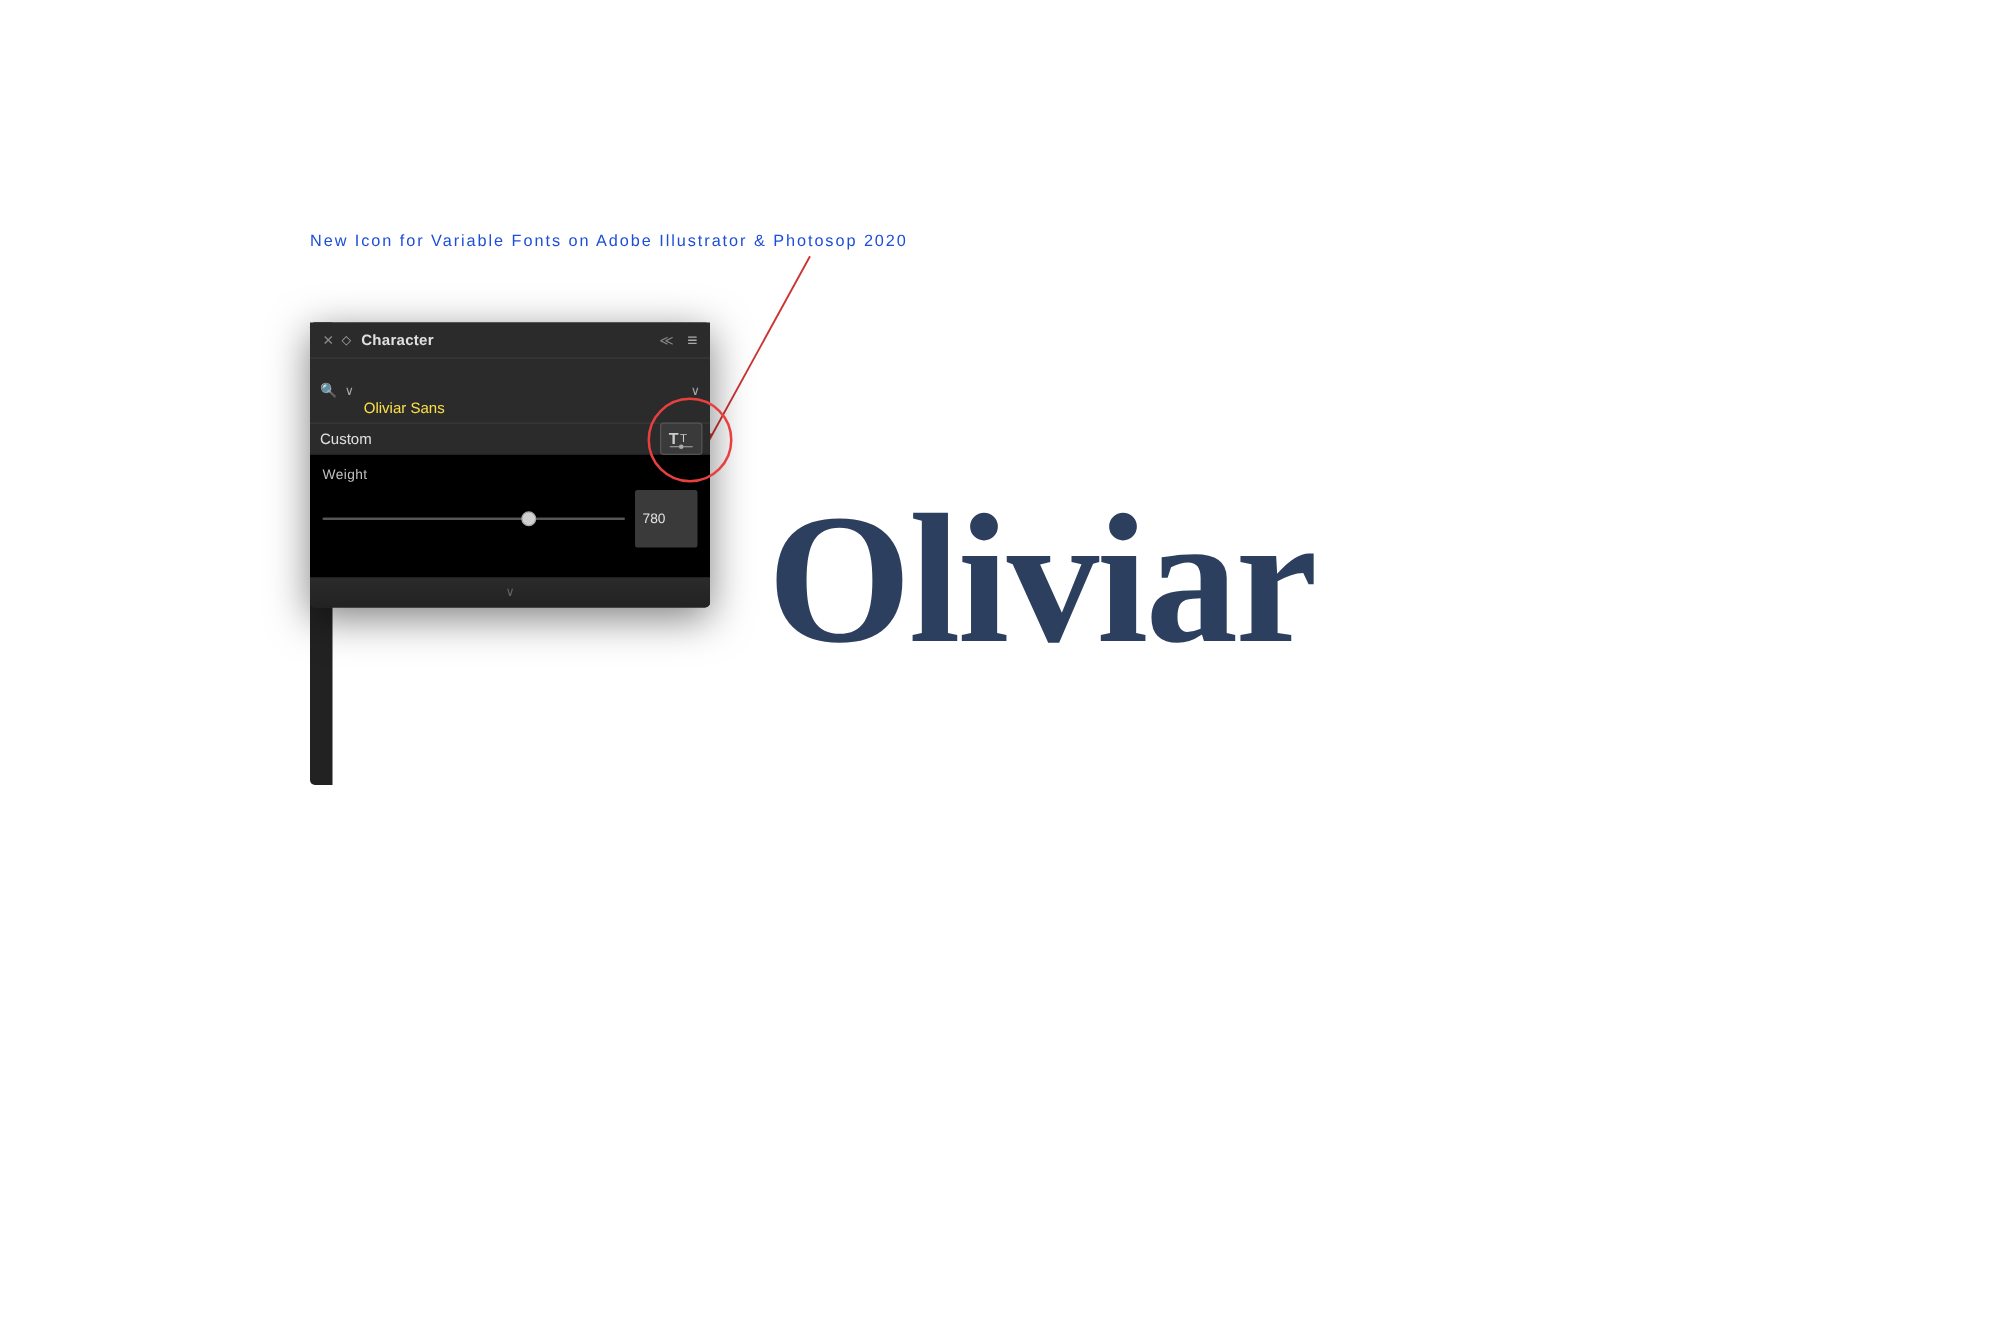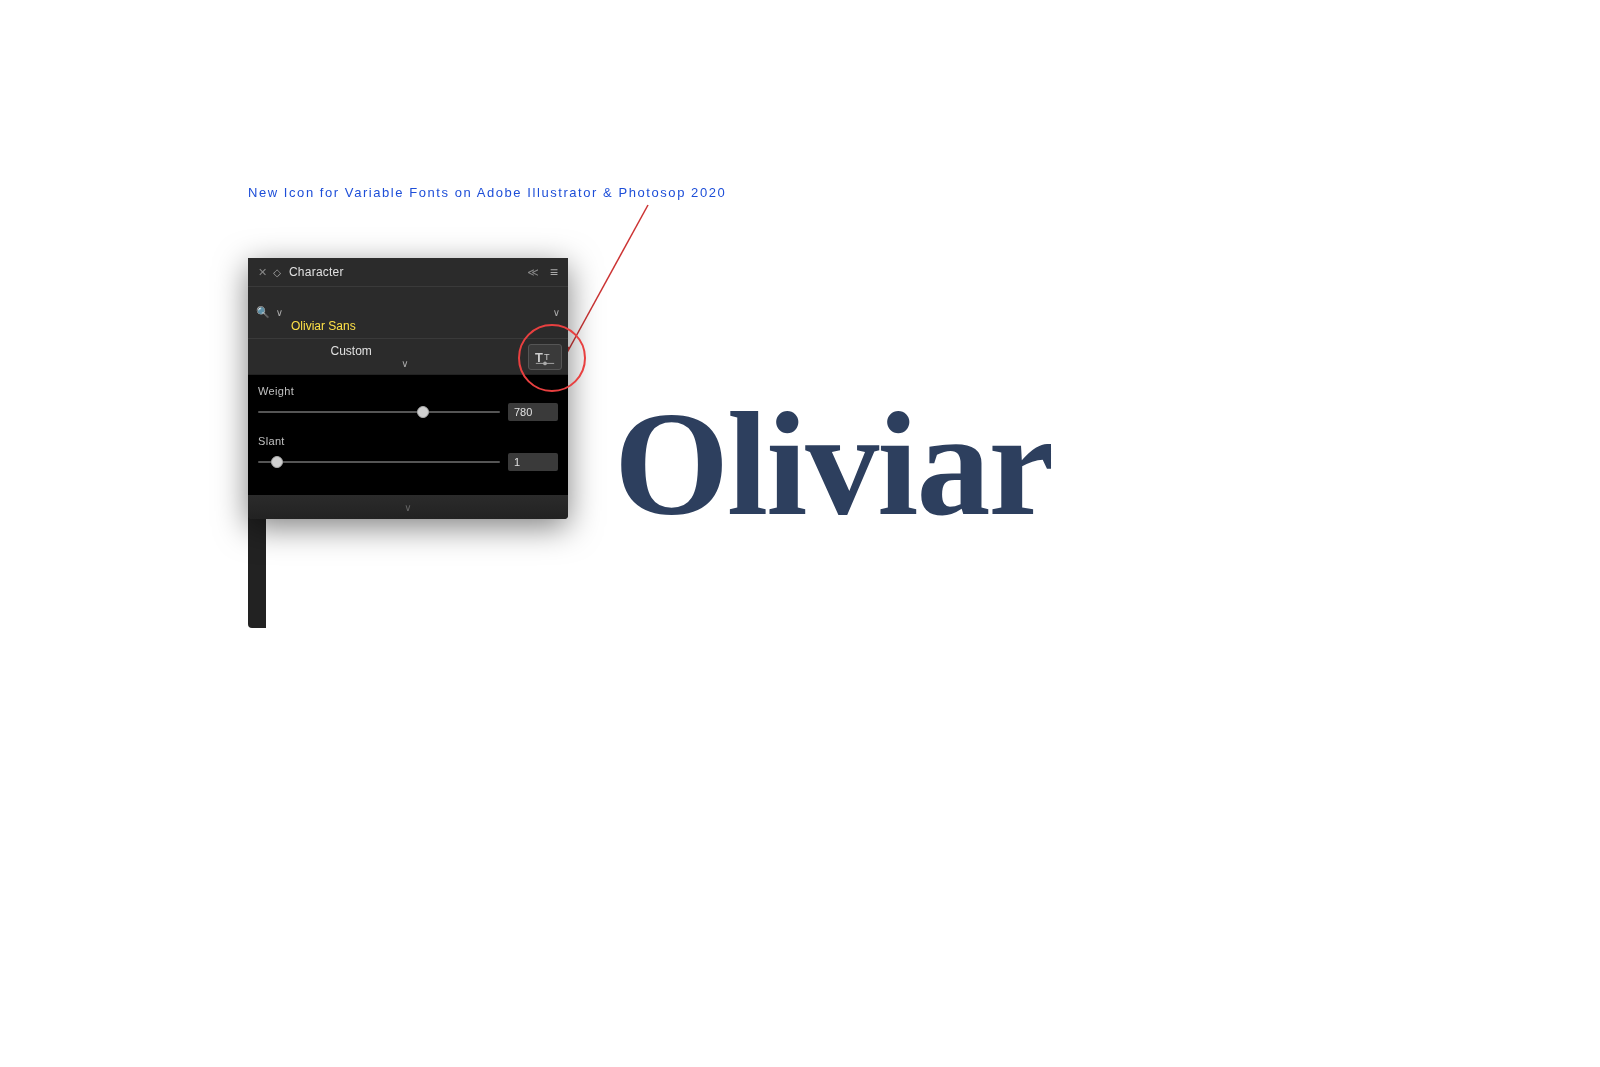--- a/index.html
+++ b/index.html
@@ -59,21 +59,21 @@
     }
 
     .panel-close-icon {
       color: #888;
       font-size: 11px;
       cursor: pointer;
     }
 
     .panel-title {
       font-size: 12px;
-      font-weight: 400;
+      font-weight: 700;
       color: #e0e0e0;
       letter-spacing: 0.02em;
     }
 
     .panel-diamond-icon {
       color: #aaa;
       font-size: 10px;
       margin-right: 2px;
     }
 
@@ -119,21 +119,20 @@
       font-size: 10px;
     }
 
     
     .style-row {
       display: flex;
       align-items: center;
       padding: 5px 8px;
       border-bottom: 1px solid #222;
       position: relative;
-      flex-direction: column;
     }
 
     .style-input {
       flex: 1;
       background: transparent;
       border: none;
       color: #e0e0e0;
       font-size: 12px;
       outline: none;
     }
@@ -233,21 +232,21 @@
       border: 1px solid #aaa;
     }
 
     .slider-value-input {
       width: 50px;
       background: #3a3a3a;
       border: none;
       border-radius: 2px;
       color: #e0e0e0;
       font-size: 11px;
-      padding: 3px 6px;
+      padding: 17px 6px;
       text-align: left;
       outline: none;
     }
 
     
     .panel-bottom-fade {
       height: 24px;
       background: linear-gradient(to bottom, #2b2b2b, #222);
       border-bottom-left-radius: 4px;
       border-bottom-right-radius: 4px;
@@ -344,30 +343,20 @@
       <div class="slider-row">
         <div class="slider-track-container">
           <div class="slider-track"></div>
           <div class="slider-thumb" style="left: 68%;"></div>
         </div>
         <input class="slider-value-input" type="text" readonly="" value="780" style="">
       </div>
     </div>
 
 
-    <div class="slider-group">
-      <div class="slider-label">Slant</div>
-      <div class="slider-row">
-        <div class="slider-track-container">
-          <div class="slider-track"></div>
-          <div class="slider-thumb" style="left: 8%;"></div>
-        </div>
-        <input class="slider-value-input" type="text" readonly="" value="1" style="">
-      </div>
-    </div>
 
   </div>
 
   <div class="panel-bottom-fade">
     <span class="panel-bottom-arrow">∨</span>
   </div>
 
 </div>
 
 <div class="oliviar-text">Oliviar</div>

